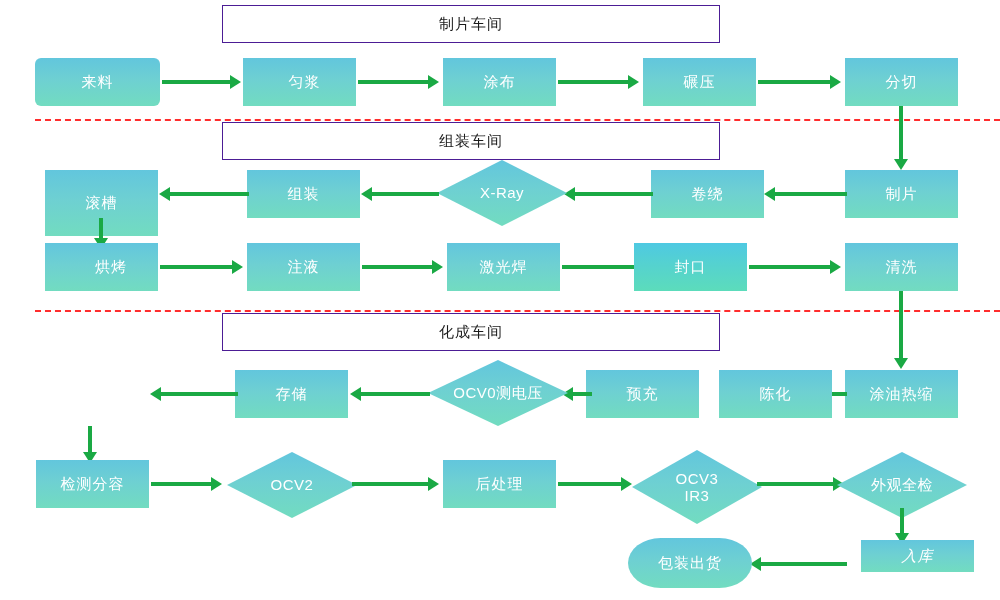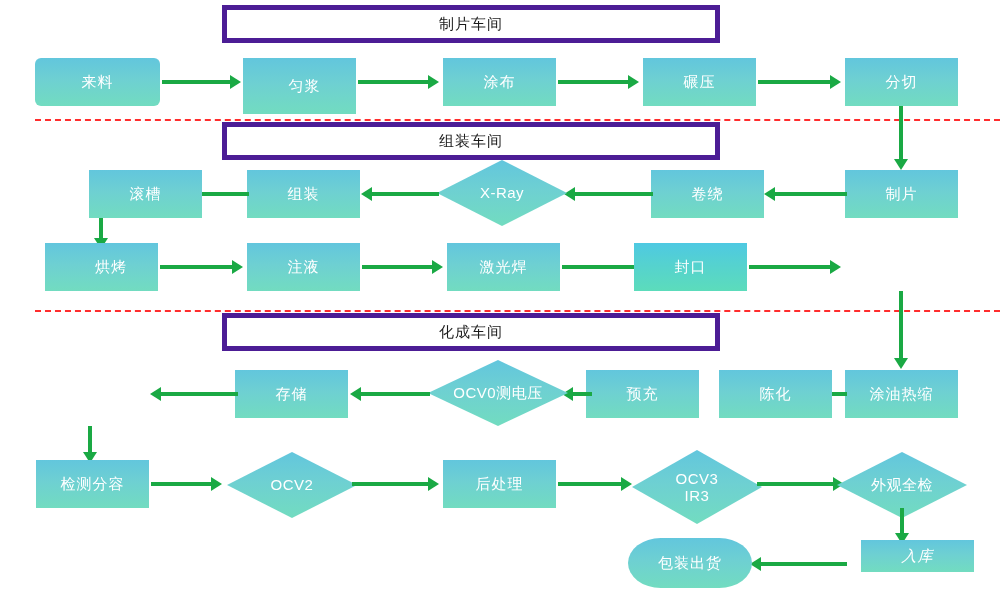--- a/index.html
+++ b/index.html
@@ -13,21 +13,21 @@
     height: 600px;
     background: #ffffff;
     font-family: "Liberation Sans", "DejaVu Sans", sans-serif;
     overflow: hidden;
   }
 
   
   .section-header {
     position: absolute;
     box-sizing: border-box;
-    border: 5px solid #4c1d95;
+    border: 1px solid #4c1d95;
     background: #ffffff;
     color: #1a1a1a;
     font-size: 15px;
     display: flex;
     align-items: center;
     justify-content: center;
     letter-spacing: 1px;
   }
 
   
@@ -140,21 +140,21 @@
   <div class="divider" style="left:35px; top:119px; width:965px;"></div>
   <div class="divider" style="left:35px; top:310px; width:965px;"></div>
 
   <div class="node rounded" style="left:35px; top:58px; width:125px; height:48px;">
     <span>来料</span>
   </div>
 
   <div class="conn-h" style="left:162px; top:80px; width:68px;"></div>
   <div class="arrow right" style="left:230px; top:75px;"></div>
 
-  <div class="node rect" style="left:243px; top:58px; width:113px; height:56px;padding-left:10px;">
+  <div class="node rect" style="left:243px; top:58px; width:113px; height:48px;padding-left:10px;">
     <span>匀浆</span>
   </div>
 
   <div class="conn-h" style="left:358px; top:80px; width:70px;"></div>
   <div class="arrow right" style="left:428px; top:75px;"></div>
 
   <div class="node rect" style="left:443px; top:58px; width:113px; height:48px;">
     <span>涂布</span>
   </div>
 
@@ -197,21 +197,21 @@
   <div class="conn-h" style="left:372px; top:192px; width:67px;"></div>
   <div class="arrow left" style="left:361px; top:187px;"></div>
 
   <div class="node rect" style="left:247px; top:170px; width:113px; height:48px;">
     <span>组装</span>
   </div>
 
   <div class="conn-h" style="left:170px; top:192px; width:79px;"></div>
   <div class="arrow left" style="left:159px; top:187px;"></div>
 
-  <div class="node rect" style="left:45px; top:170px; width:113px; height:48px;margin-left:44px;">
+  <div class="node rect" style="left:45px; top:170px; width:113px; height:66px;">
     <span>滚槽</span>
   </div>
 
   <div class="conn-v" style="left:99px; top:218px; height:22px;"></div>
   <div class="arrow down" style="left:94px; top:238px;"></div>
 
   <div class="node rect" style="left:45px; top:243px; width:113px; height:48px;padding-left:19px;">
     <span>烘烤</span>
   </div>
 
@@ -231,20 +231,23 @@
 
   <div class="conn-h" style="left:562px; top:265px; width:72px;"></div>
 
   <div class="node rect bright" style="left:634px; top:243px; width:113px; height:48px;">
     <span>封口</span>
   </div>
 
   <div class="conn-h" style="left:749px; top:265px; width:81px;"></div>
   <div class="arrow right" style="left:830px; top:260px;"></div>
 
+  <div class="node rect" style="left:845px; top:243px; width:113px; height:48px;">
+    <span>清洗</span>
+  </div>
 
   <div class="conn-v" style="left:899px; top:291px; height:70px;"></div>
   <div class="arrow down" style="left:894px; top:358px;"></div>
 
   <div class="node rect" style="left:845px; top:370px; width:113px; height:48px;">
     <span>涂油热缩</span>
   </div>
 
   <div class="conn-h" style="left:832px; top:392px; width:15px;"></div>
 

